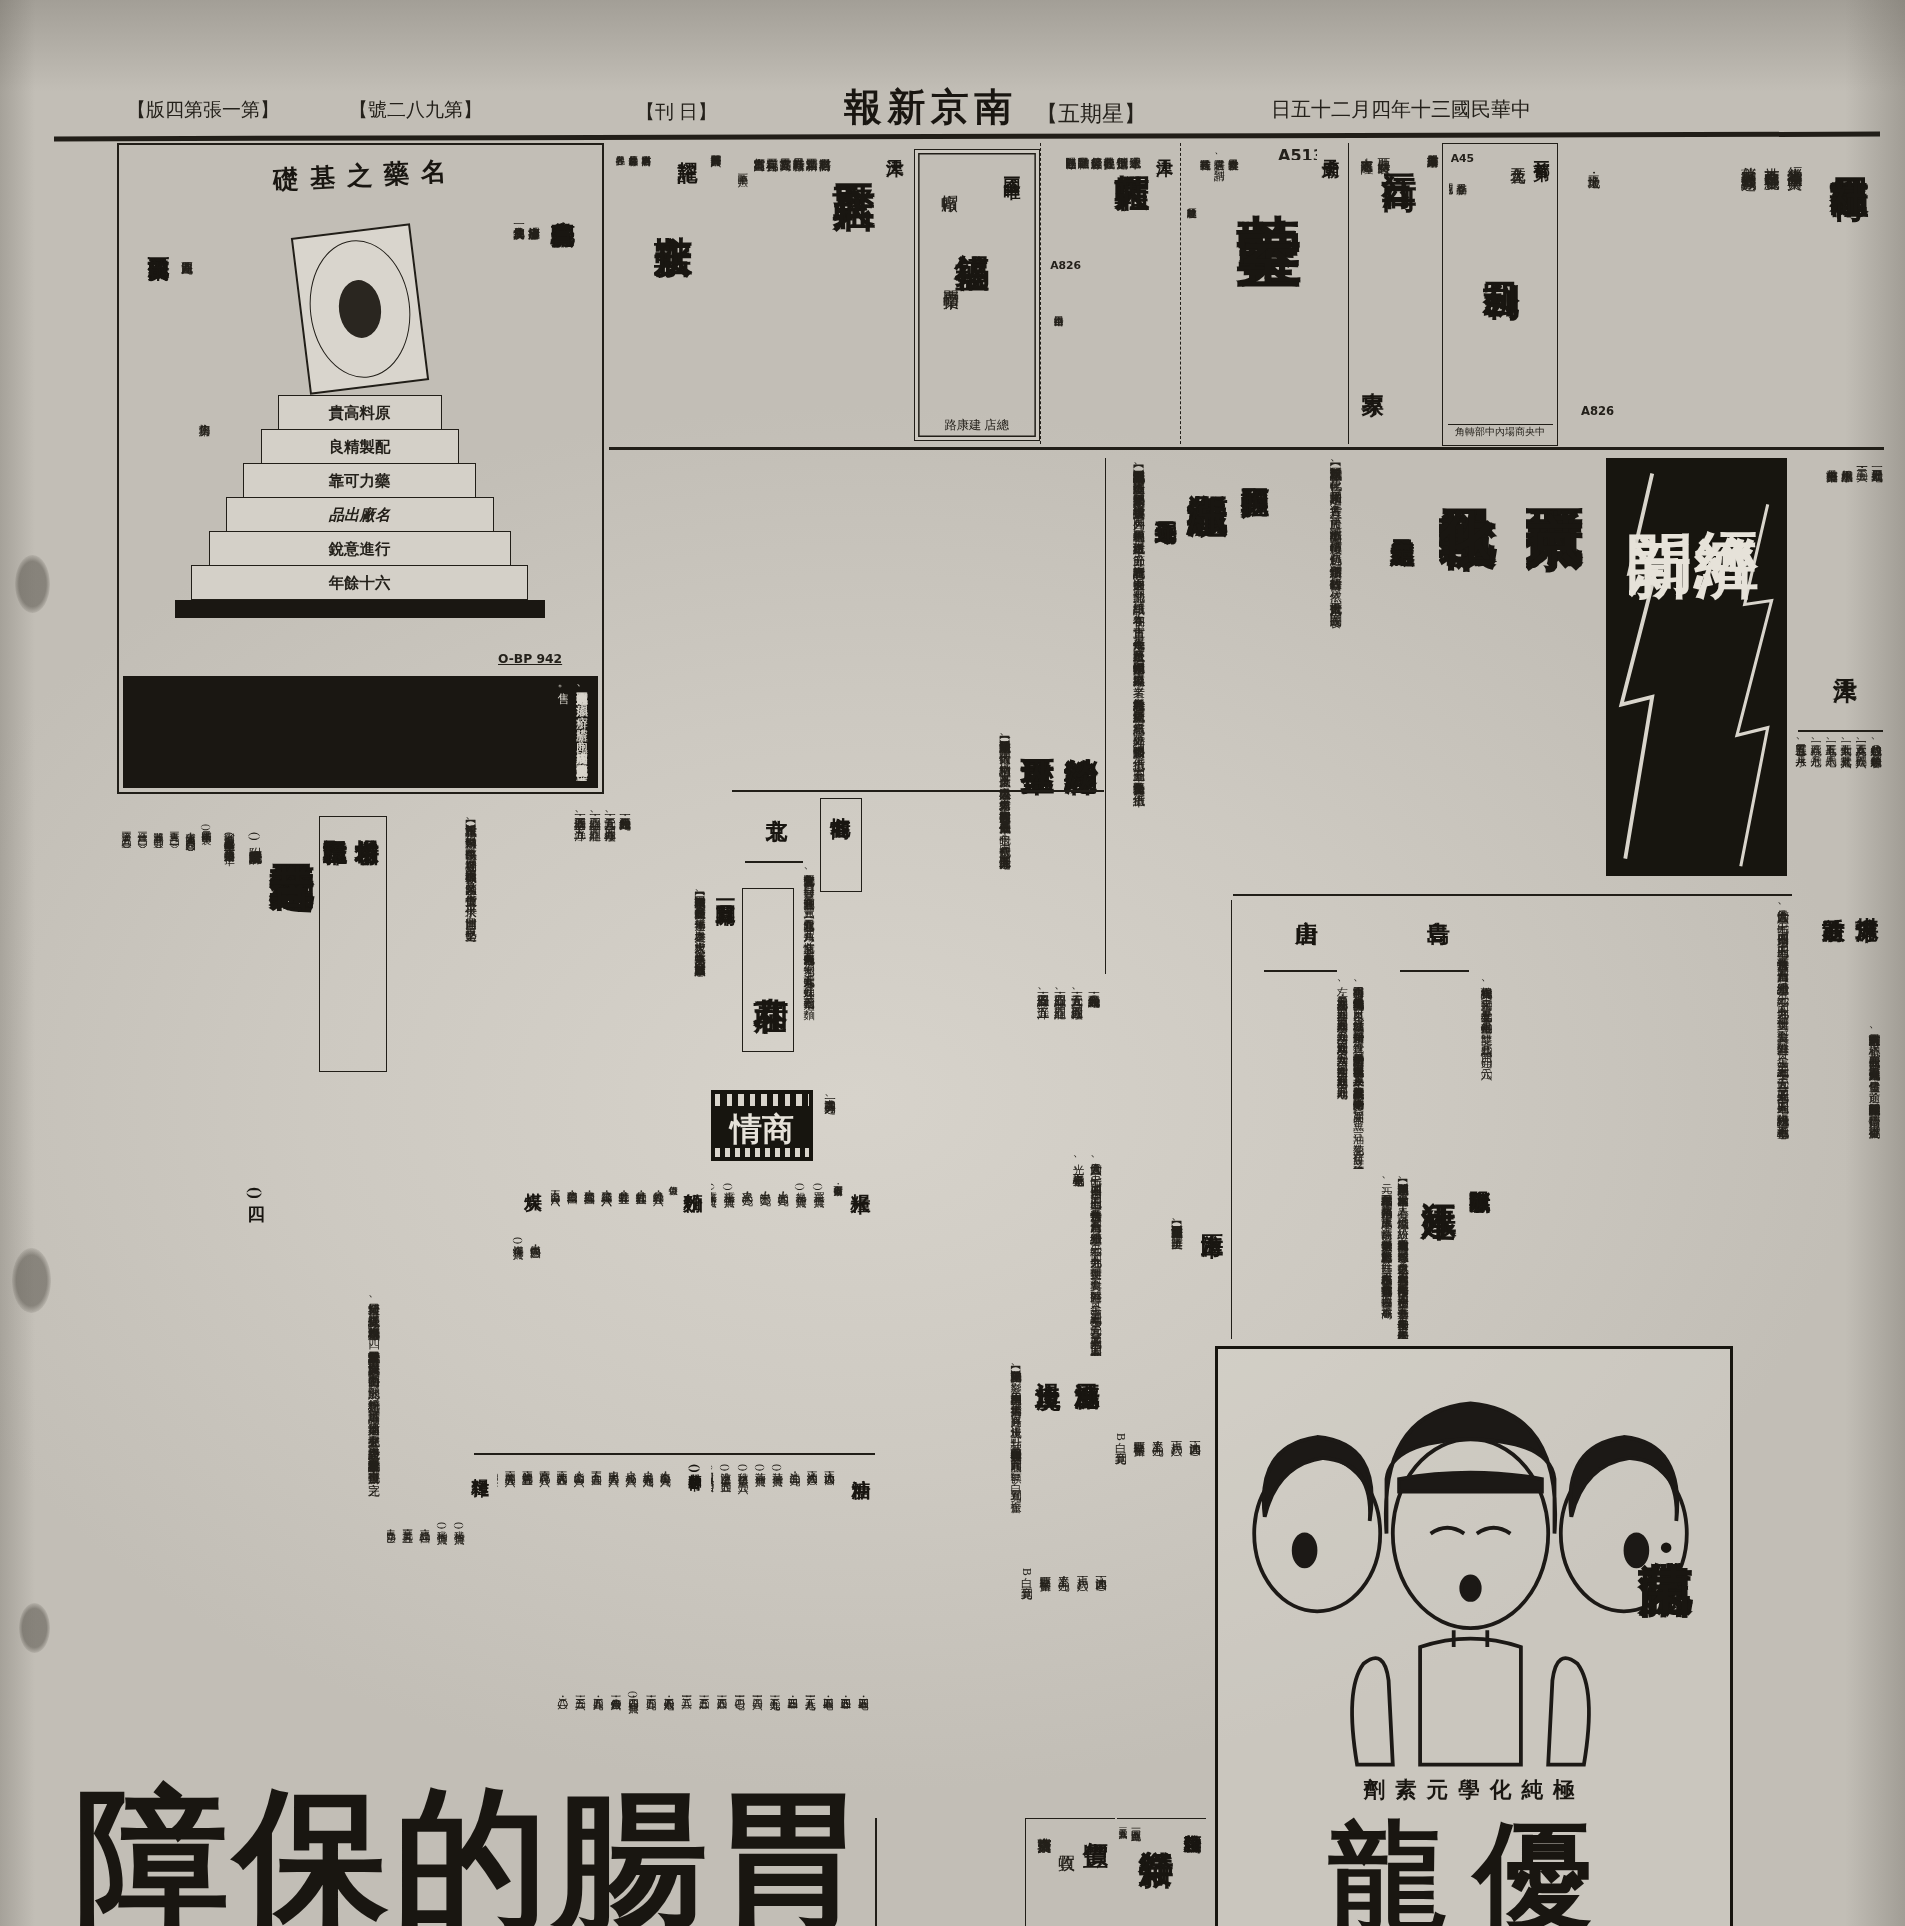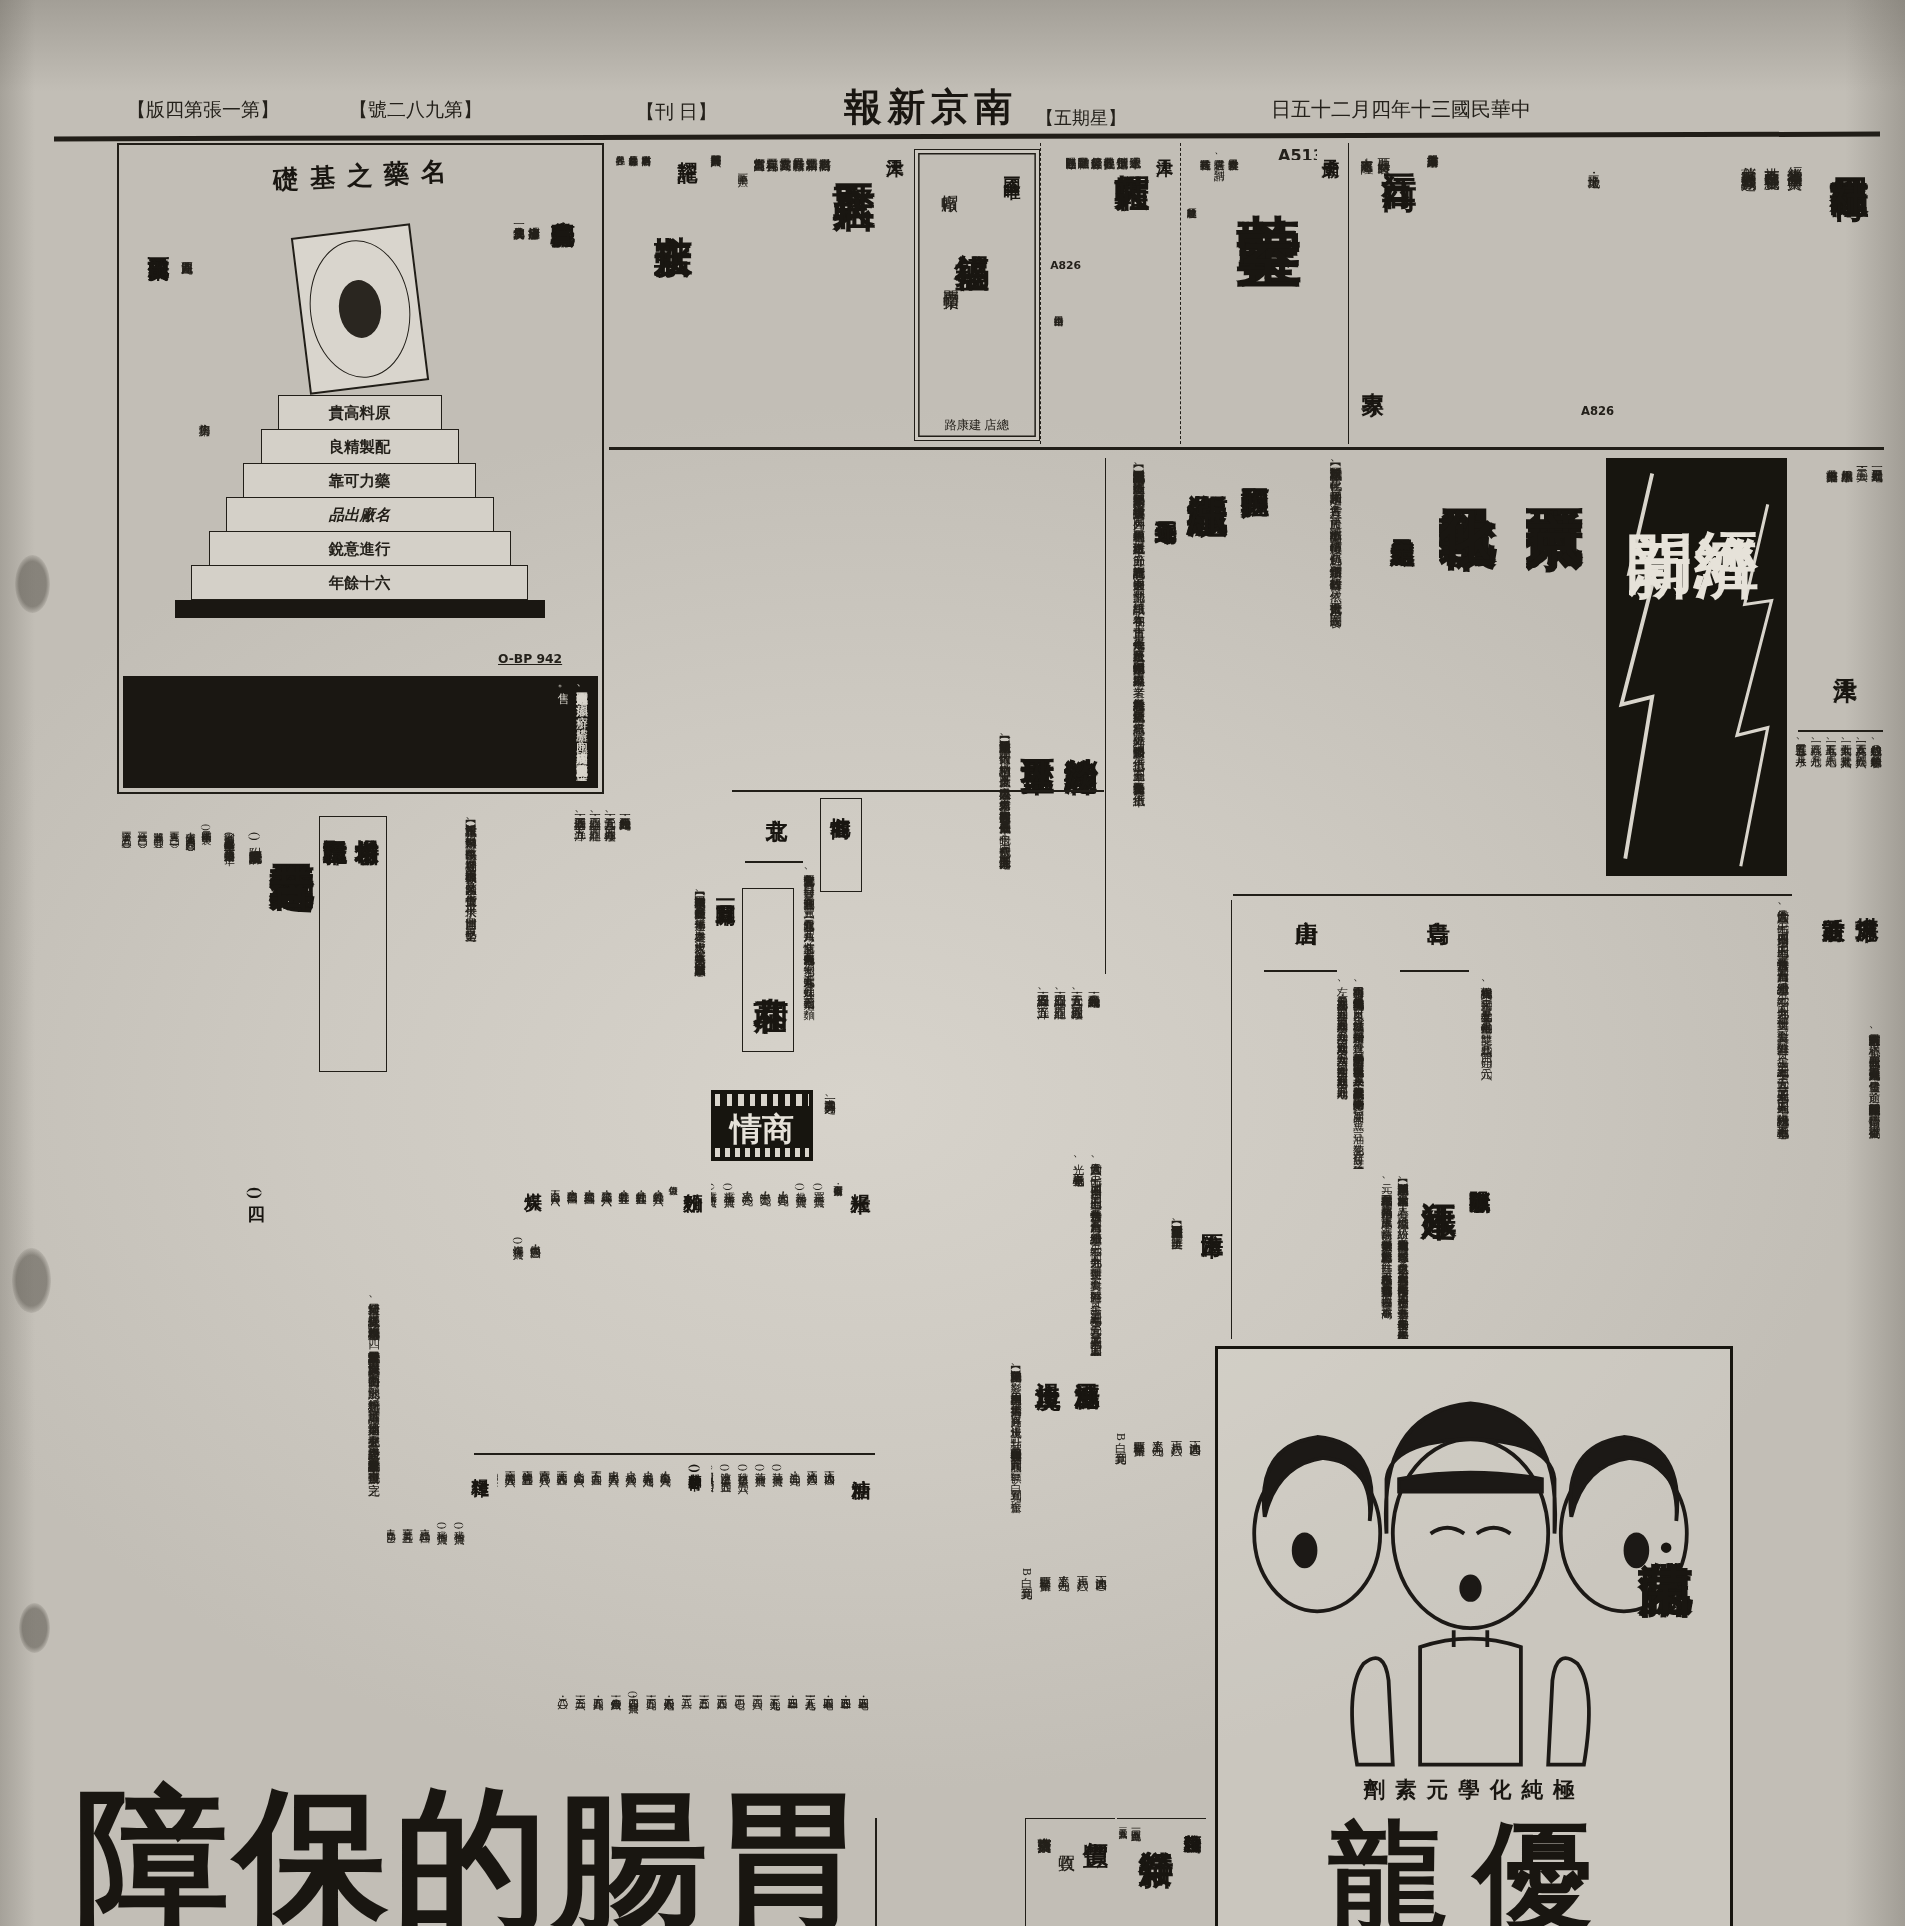--- a/index.html
+++ b/index.html
@@ -25,21 +25,21 @@
 </style>
 </head>
 <body>
 
 <div id="page">
 
   <div class="b" style="left:127px;top:97px;width:193px;height:28px;font-size:19px;">【版四第張一第】</div>
   <div class="b" style="left:349px;top:97px;width:162px;height:28px;font-size:19px;">【號二八九第】</div>
   <div class="b" style="left:636px;top:99px;width:100px;height:26px;font-size:19px;">【刊 日】</div>
   <div class="b hd" style="left:844px;top:82px;width:185px;height:46px;font-size:38px;letter-spacing:5.4px;">報新京南</div>
-  <div class="b" style="left:1036px;top:106px;width:123px;height:26px;font-size:18px;">【五期星】</div>
+  <div class="b" style="left:1036px;top:99px;width:123px;height:26px;font-size:22px;">【五期星】</div>
   <div class="b" style="left:1271px;top:96px;width:362px;height:28.5px;font-size:20px;">日五十二月四年十三國民華中</div>
   <div class="rule" style="left:54px;top:134px;width:1826px;height:4.6px;transform:rotate(-.15deg);"></div>
 
   <div class="b bx" style="left:117px;top:143px;width:483px;height:647px;border-width:2.3px;">
     <div class="b hd" style="left:100px;top:14px;width:293px;height:35px;font-size:25.4px;letter-spacing:11.6px;text-align:center;transform:rotate(-3deg);">礎基之藥名</div>
     <div class="b v hd" style="right:23px;top:58px;width:35px;height:277px;font-size:24px;">兜安氏馳名藥膏</div>
     <div class="b v p" style="right:62px;top:73px;width:31px;height:254px;font-size:11.6px;">專治濕疹癬疥膿瘡疔瘡
 及其他一切皮膚疾病</div>
     <div class="b v hd" style="left:20px;top:96px;width:34px;height:362px;font-size:21.6px;">兜安氏西藥公司啟</div>
     <div class="b v" style="left:54px;top:108px;width:20px;height:223px;font-size:11.6px;">上海江西路四八九號</div>
@@ -116,20 +116,30 @@
   </div>
 
   <div class="b" style="left:1348px;top:143px;width:92px;height:301px;border-left:1.2px solid #211e18;">
     <div class="b v" style="right:2.3px;top:3.1px;width:16px;height:285px;font-size:11.6px;">公論南京市洋服界首席</div>
     <div class="b v hd" style="right:20px;top:3.9px;width:46px;height:231px;font-size:35px;">三江商行</div>
     <div class="b v p" style="left:3.9px;top:5.4px;width:39px;height:216px;font-size:12.7px;">西裝 婦女時裝
 大衣 海陸軍服</div>
     <div class="b v hd" style="left:11.6px;bottom:7px;width:27px;height:62px;font-size:22.3px;">專家</div>
   </div>
 
+  <div class="b bx" style="left:1442px;top:143px;width:114px;height:301px;border-width:1.9px;">
+    <div class="b v hd" style="right:5.4px;top:5.4px;width:23px;height:100px;font-size:16px;">首都 第一</div>
+    <div class="b v" style="right:29px;top:11.6px;width:21px;height:92px;font-size:15.4px;">花色大王</div>
+    <div class="b v hd" style="right:31px;top:108px;width:54px;height:177px;font-size:37px;">凱利公司</div>
+    <div class="b lat" style="left:7.7px;top:7.7px;width:31px;height:15.4px;font-size:10.8px;">A45</div>
+    <div class="b" style="left:4.6px;bottom:4.6px;width:105px;height:15.4px;font-size:10px;text-align:center;border-top:1.2px solid #211e18;">角轉部中內場商央中</div>
+    <div class="b v p" style="left:6.2px;top:31px;width:20px;height:216px;font-size:10.8px;">春季新品
+綢緞花色
+欲購勿失</div>
+  </div>
 
   <div class="b" style="left:1558px;top:143px;width:326px;height:301px;">
     <div class="b v hd" style="right:7.7px;top:3.9px;width:58px;height:293px;font-size:39px;">南華教育用品社</div>
     <div class="b v p" style="right:77px;top:11.6px;width:127px;height:277px;font-size:15.4px;line-height:1.5;">經售 湖筆徽墨 中西文具
 本社 中西字帖 各種箋紙
 倘蒙 各界光顧 竭誠歡迎</div>
     <div class="b v" style="left:23px;top:23px;width:21px;height:177px;font-size:12.3px;">地址・太平路</div>
     <div class="b lat" style="left:23px;bottom:23px;width:42px;height:17px;font-size:11.6px;">A826</div>
   </div>
 

